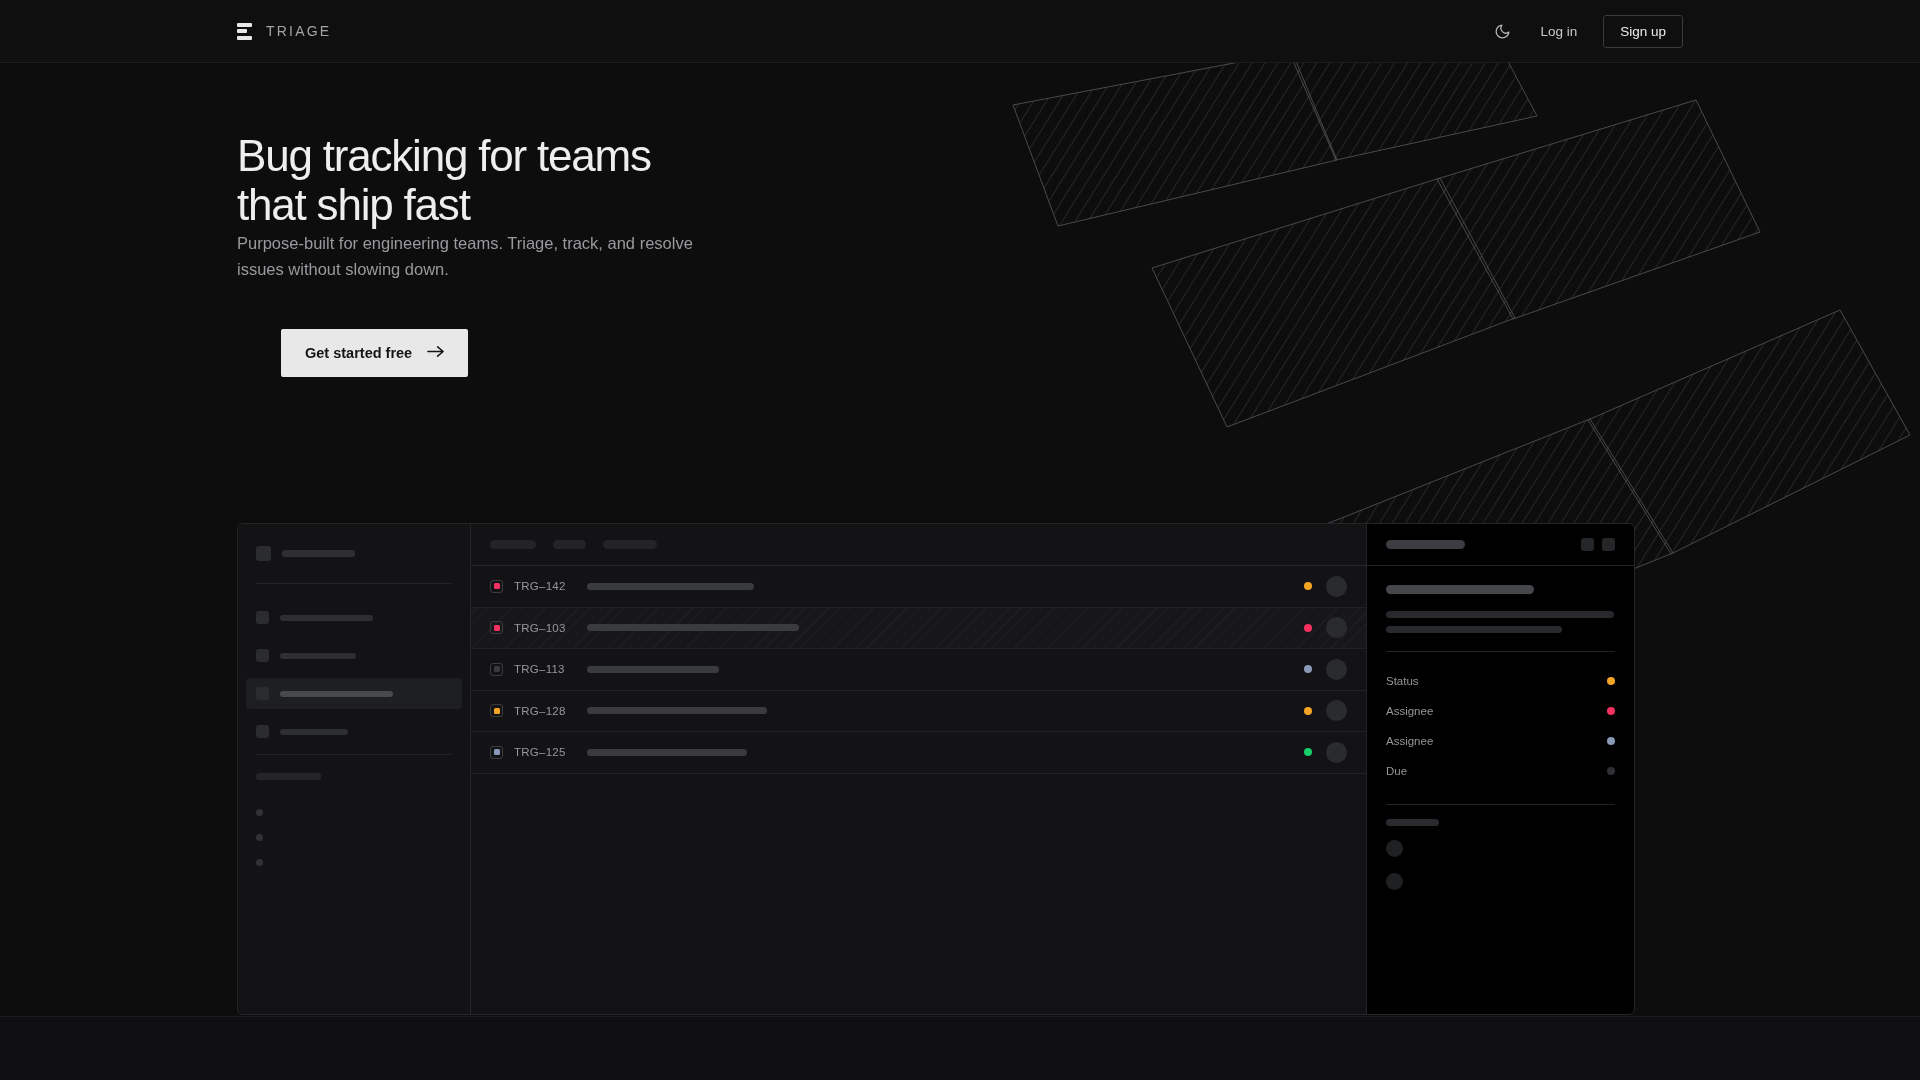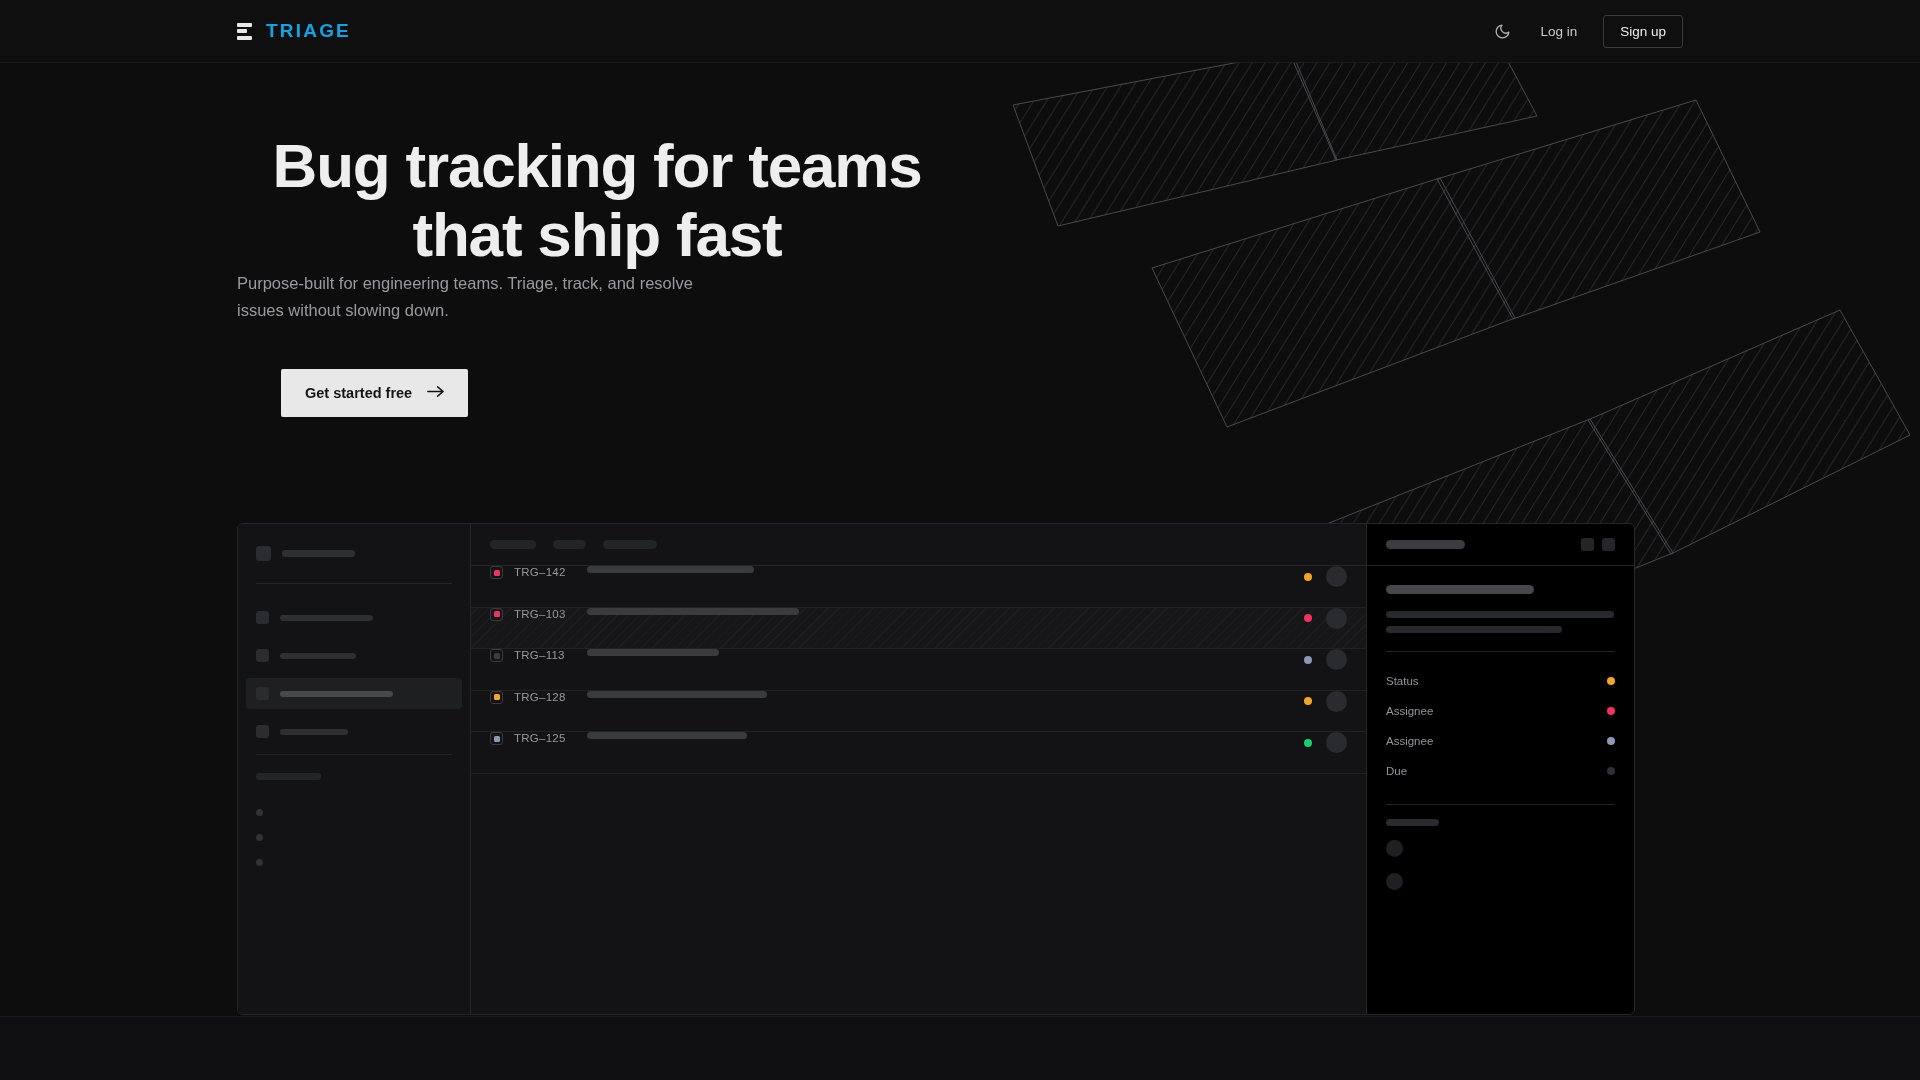--- a/index.html
+++ b/index.html
@@ -57,24 +57,24 @@
   .brand-mark i {
     display: block;
     height: 4px;
     background: #e8e8e8;
     border-radius: 1px;
   }
   .brand-mark i:nth-child(1) { width: 15px; }
   .brand-mark i:nth-child(2) { width: 10px; }
   .brand-mark i:nth-child(3) { width: 15px; }
   .brand-name {
-    font-size: 19px;
+    font-size: 14px;
     letter-spacing: 2.2px;
-    font-weight: 700;
-    color: #0ea5e9;
+    font-weight: 400;
+    color: #a3a3a3;
   }
   .nav-right {
     display: flex;
     align-items: center;
     gap: 26px;
   }
   .theme-toggle {
     width: 24px; height: 24px;
     display: flex; align-items: center; justify-content: center;
     color: #b4b4b6;
@@ -108,27 +108,26 @@
 
   
   .hero {
     position: absolute;
     top: 63px; left: 0;
     width: 1920px;
     padding: 68px 237px 0 237px;
     z-index: 10;
   }
   .hero h1 {
-    font-size: 62px;
+    font-size: 44px;
     line-height: 1.12;
-    font-weight: 700;
+    font-weight: 400;
     color: #eeeeee;
     letter-spacing: -1.2px;
     max-width: 720px;
-    text-align: center;
   }
   .hero p {
     font-size: 16.5px;
     line-height: 1.62;
     color: #9a9a9e;
     max-width: 470px;
   }
   .btn-cta {
     margin-top: 46px;
     display: inline-flex;
@@ -206,21 +205,21 @@
     align-items: center;
     gap: 17px;
     padding: 0 19px;
   }
   .pill { height: 9px; border-radius: 5px; background: #232427; }
   .row {
     height: 41.5px;
     flex: none;
     border-bottom: 1px solid #222225;
     display: flex;
-    align-items: flex-start;
+    align-items: center;
     padding: 0 19px;
     position: relative;
     cursor: pointer;
   }
   .row.selected {
     background-image: repeating-linear-gradient(
       -45deg,
       rgba(255,255,255,0.030) 0px,
       rgba(255,255,255,0.030) 1px,
       transparent 1px,

